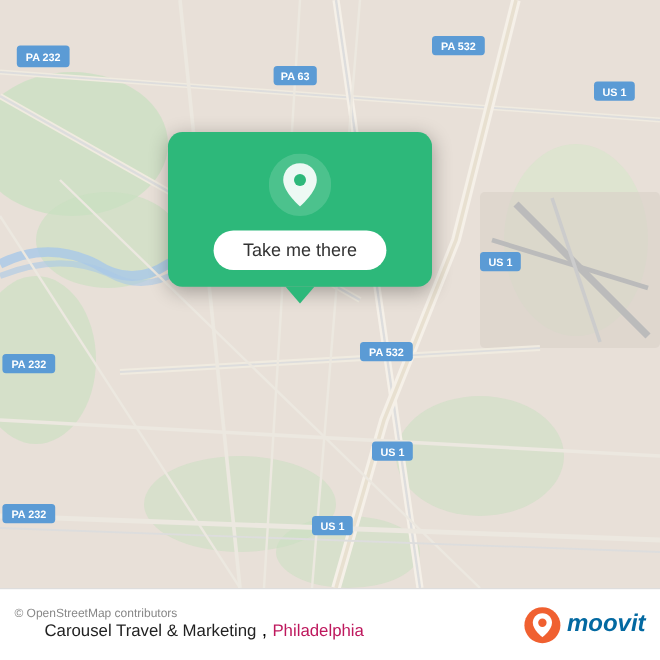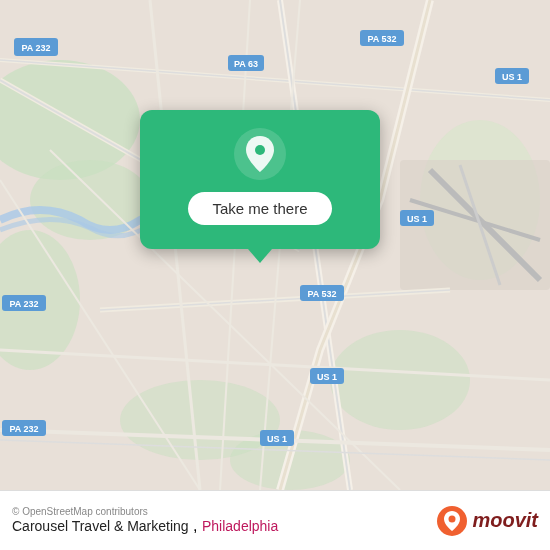--- a/index.html
+++ b/index.html
@@ -24,27 +24,27 @@
     #map-svg {
       width: 100%;
       height: 100%;
     }
 
     
     #popup-card {
       position: absolute;
       top: 110px;
       left: 140px;
-      width: 240px;
+      width: 220px;
       background-color: #2db87a;
       border-radius: 12px;
       display: flex;
       flex-direction: column;
       align-items: center;
-      padding: 18px 16px 24px;
+      padding: 18px 16px 14px;
       box-shadow: 0 4px 16px rgba(0,0,0,0.3);
     }
 
     #popup-card::after {
       content: '';
       position: absolute;
       bottom: -14px;
       left: 50%;
       transform: translateX(-50%);
       width: 0;
@@ -91,20 +91,21 @@
 
     #osm-credit {
       font-size: 10px;
       color: #888;
     }
 
     #place-name {
       font-size: 14px;
       color: #222;
       font-weight: 500;
+      margin-left: 25px;
     }
 
     #place-location {
       font-size: 14px;
       color: #be185d;
     }
 
     #moovit-logo {
       display: flex;
       align-items: center;
@@ -113,21 +114,21 @@
     }
 
     #moovit-icon {
       width: 32px;
       height: 32px;
     }
 
     #moovit-text {
       font-size: 20px;
       font-weight: bold;
-      color: #7f1d1d;
+      color: #0369a1;
       font-style: italic;
     }
   </style>
 </head>
 <body>
 
 <div id="map-container">
   <svg id="map-svg" viewBox="0 0 550 490" xmlns="http://www.w3.org/2000/svg">
 
     <rect width="550" height="490" fill="#e8e0d8"></rect>

